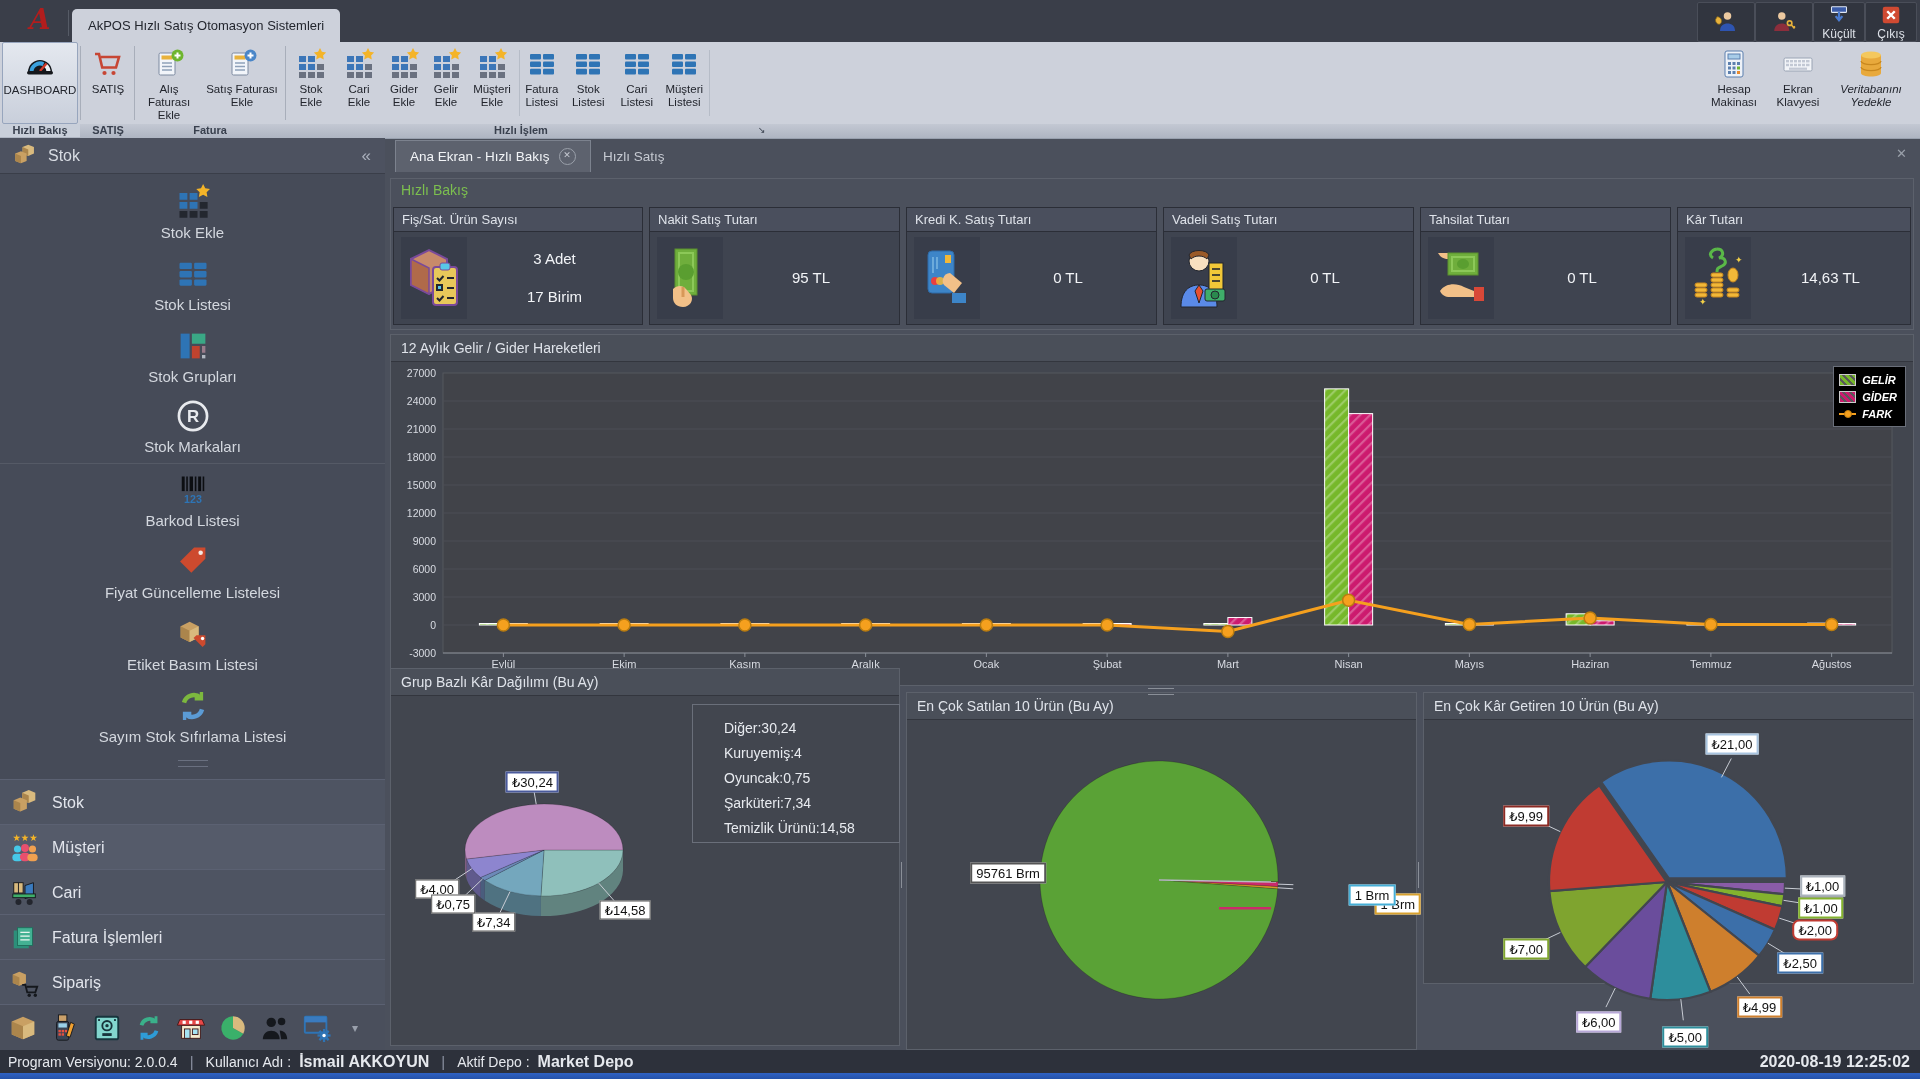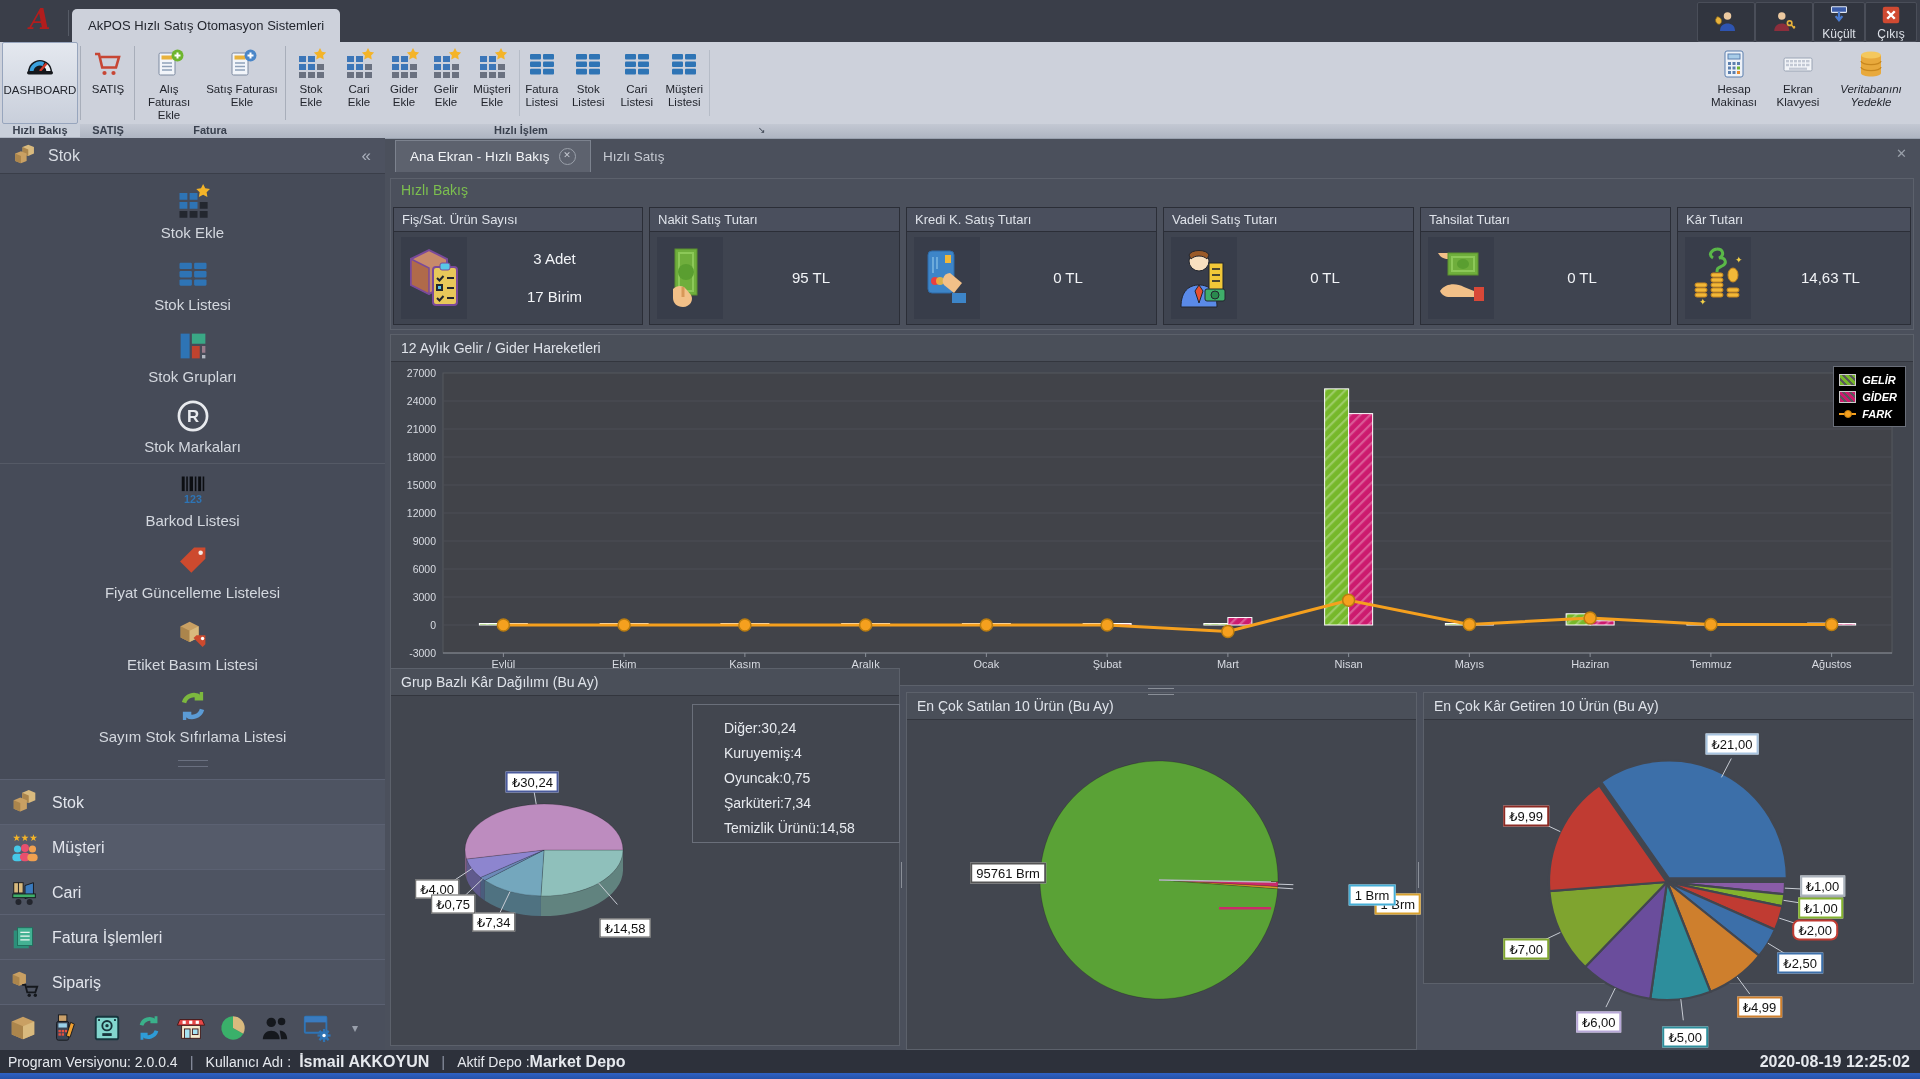--- a/index.html
+++ b/index.html
@@ -1007,21 +1007,21 @@
           </div>
         <div class="p1l-row">
             <span class="p1l-mark"></span>
           <span>Şarküteri:7,34</span>
           </div>
         <div class="p1l-row">
             <span class="p1l-mark"></span>
           <span>Temizlik Ürünü:14,58</span>
           </div>
       </div>
-    <div class="pie-label" style="left: 233.051px; top: 214.067px; border-color: rgb(85, 85, 85); margin-top: 18px;">₺14,58</div>
+    <div class="pie-label" style="left: 233.051px; top: 214.067px; border-color: rgb(85, 85, 85);">₺14,58</div>
         <div class="pie-label" style="left: 101.765px; top: 226.476px; border-color: rgb(85, 85, 85); z-index: 3;">₺7,34</div>
         <div class="pie-label" style="left: 61.0935px; top: 207.813px; border-color: rgb(85, 85, 85); z-index: 4;">₺0,75</div>
         <div class="pie-label" style="left: 45.1411px; top: 192.629px; border-color: rgb(85, 85, 85); z-index: 2;">₺4,00</div>
         <div class="pie-label" style="left: 140.498px; top: 86.2502px; border-color: rgb(74, 90, 156); border-width: 2px; z-index: 1;">₺30,24</div>
       </div>
   </div>
 
   <div class="vsplit abs" style="left:901px;top:862px;"></div>
 
   <div class="panel abs" style="left:906px;top:692px;width:511px;height:358px;">
@@ -1084,17 +1084,17 @@
       </div>
   </div>
 
   <div id="statusbar" class="abs">
     <span style="margin-left:8px;">Program Versiyonu: 2.0.0.4</span>
     <span class="sep">|</span>
     <span>Kullanıcı Adı :</span>
     <span class="sb-big" style="margin-left:8px;">İsmail AKKOYUN</span>
     <span class="sep">|</span>
     <span>Aktif Depo :</span>
-    <span class="sb-big" style="margin-left:0;">Market Depo</span>
+    <span class="sb-big" style="margin-left:8px;">Market Depo</span>
     <span class="sb-big" style="margin-left:auto;margin-right:10px;">2020-08-19  12:25:02</span>
   </div>
   <div id="bluebar" class="abs"></div>
 </div>
 
 </body></html>

